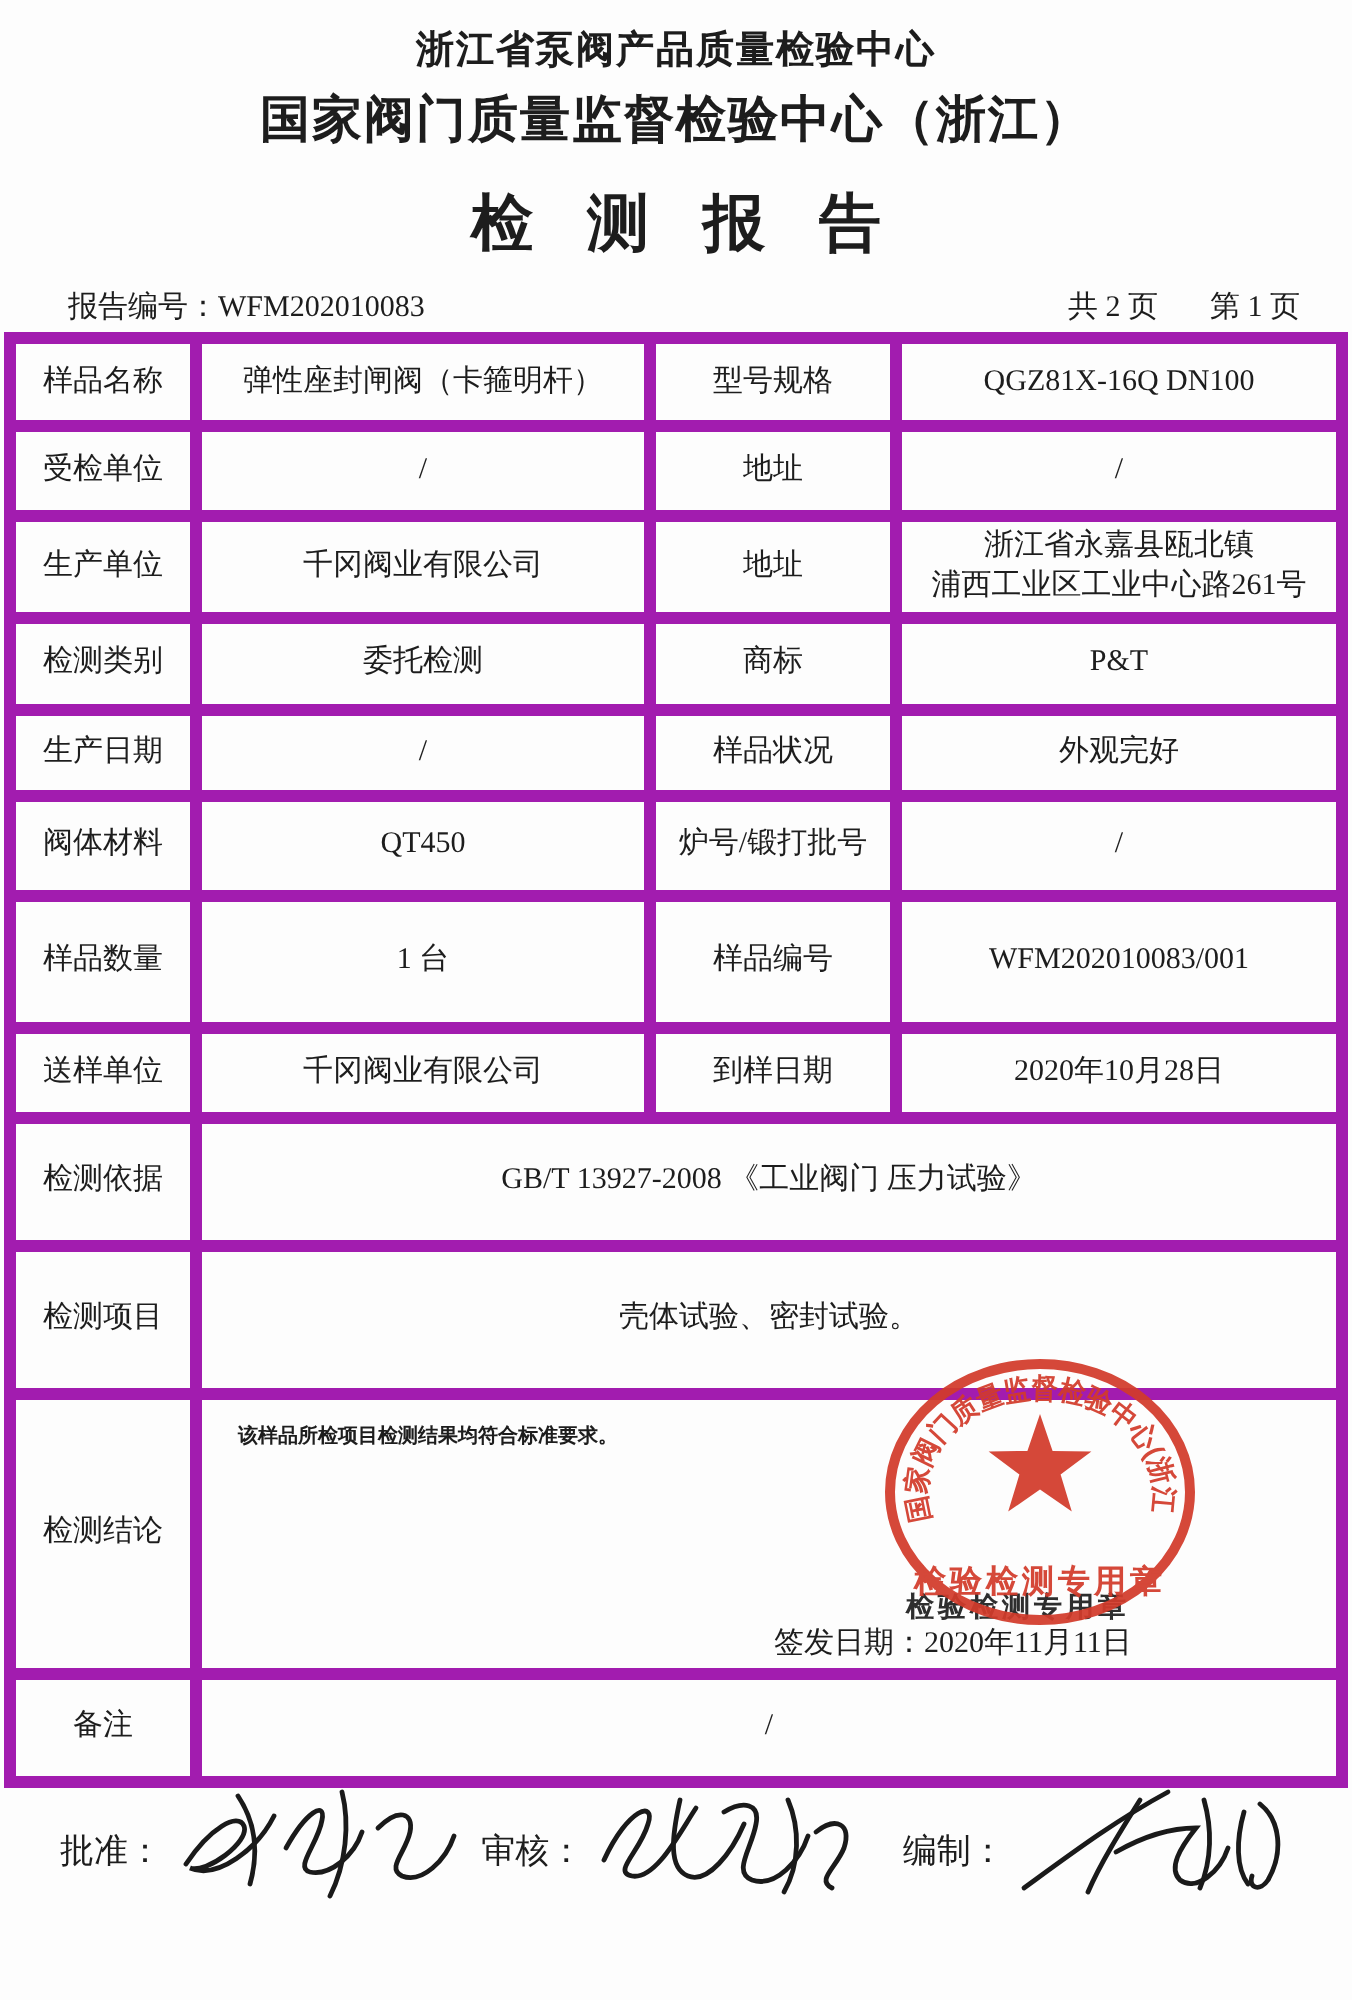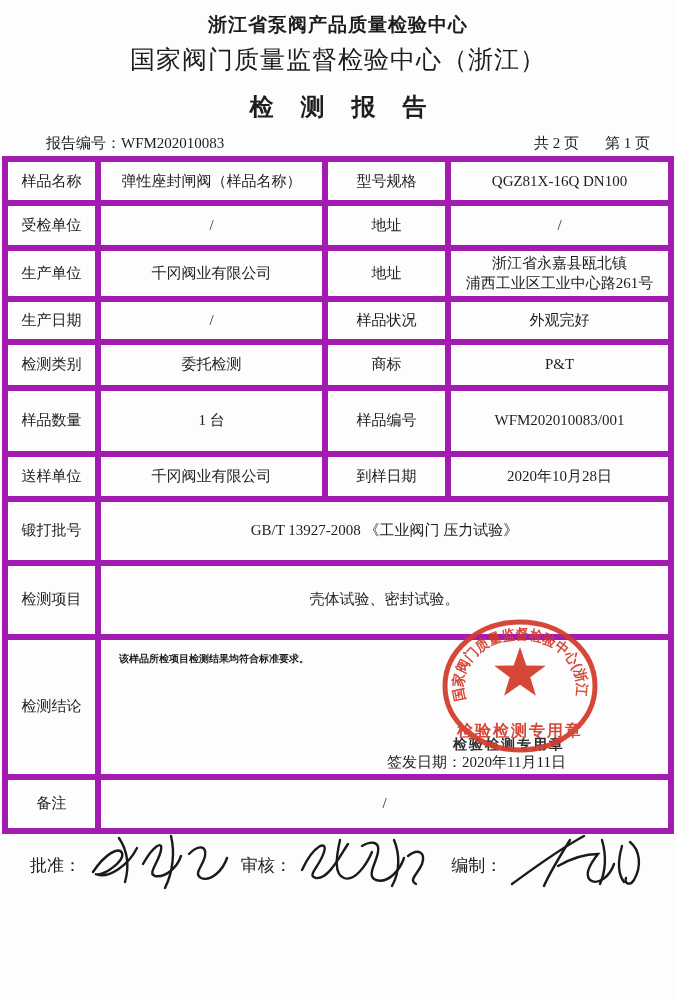--- a/index.html
+++ b/index.html
@@ -5,25 +5,25 @@
   html,body { margin:0; padding:0; }
   body {
     width:676px; height:1000px;
     background:#fdfdfd;
     color:#1d1d1d;
     font-family:"Liberation Serif","DejaVu Serif",serif;
     overflow:hidden;
   }
   .titles { text-align:center; font-family:"Liberation Sans","DejaVu Sans",sans-serif; }
   .title-line1 { font-size:19px; font-weight:bold; padding-top:12px; letter-spacing:1px; }
-  .title-line2 { font-size:25px; font-weight:normal; margin-top:5px; letter-spacing:1px; }
-  .report-title { font-size:24px; font-weight:bold; letter-spacing:27px; padding-left:27px; margin-top:15px; }
+  .title-line2 { font-size:25px; font-weight:bold; margin-top:5px; letter-spacing:1px; }
+  .report-title { font-size:31px; font-weight:bold; letter-spacing:27px; padding-left:27px; margin-top:15px; }
   .meta-row {
     display:flex; justify-content:space-between; align-items:flex-end;
-    padding:11px 26px 3px 46px; font-size:15px;
+    padding:11px 26px 3px 34px; font-size:15px;
   }
   .meta-right span { display:inline-block; }
   .meta-right .gap { width:26px; }
   table.report {
     border-collapse:collapse; table-layout:fixed;
     width:666px; margin:0 auto;
   }
   table.report td {
     border:6px solid #a21caf;
     font-size:15px; text-align:center; vertical-align:middle;
@@ -69,63 +69,69 @@
 <table class="report">
   <colgroup>
       <col style="width:93px">
       <col style="width:227px">
       <col style="width:123px">
       <col style="width:223px">
     </colgroup>
   <tbody>
     <tr style="height:44px">
       <td>样品名称</td>
-      <td>弹性座封闸阀（样品名称）</td>
+      <td>弹性座封闸阀（卡箍明杆）</td>
       <td>型号规格</td>
       <td>QGZ81X-16Q DN100</td>
     </tr>
     <tr style="height:45px">
       <td>受检单位</td>
       <td>/</td>
       <td>地址</td>
       <td>/</td>
     </tr>
     <tr style="height:50px">
       <td>生产单位</td>
       <td>千冈阀业有限公司</td>
       <td>地址</td>
       <td>浙江省永嘉县瓯北镇
 浦西工业区工业中心路261号</td>
     </tr>
-    <tr style="height:43px">
-      <td>生产日期</td>
-      <td>/</td>
-      <td>样品状况</td>
-      <td>外观完好</td>
-    </tr>
     <tr style="height:46px">
       <td>检测类别</td>
       <td>委托检测</td>
       <td>商标</td>
       <td>P&amp;T</td>
     </tr>
+    <tr style="height:43px">
+      <td>生产日期</td>
+      <td>/</td>
+      <td>样品状况</td>
+      <td>外观完好</td>
+    </tr>
+    <tr style="height:50px">
+      <td>阀体材料</td>
+      <td>QT450</td>
+      <td>炉号/锻打批号</td>
+      <td>/</td>
+    </tr>
     <tr style="height:66px">
       <td>样品数量</td>
       <td>1 台</td>
       <td>样品编号</td>
       <td>WFM202010083/001</td>
     </tr>
     <tr style="height:45px">
       <td>送样单位</td>
       <td>千冈阀业有限公司</td>
       <td>到样日期</td>
       <td>2020年10月28日</td>
     </tr>
     <tr style="height:64px">
-      <td>锻打批号</td>
+      <td>检测依据</td>
       <td colspan="3">GB/T 13927-2008 《工业阀门 压力试验》</td>
     </tr>
     <tr style="height:74px">
       <td>检测项目</td>
       <td colspan="3" class="cell-left cell-top">壳体试验、密封试验。</td>
     </tr>
     <tr style="height:140px">
       <td>检测结论</td>
       <td colspan="3" class="concl-cell">
         <div class="concl-text">该样品所检项目检测结果均符合标准要求。</div>

